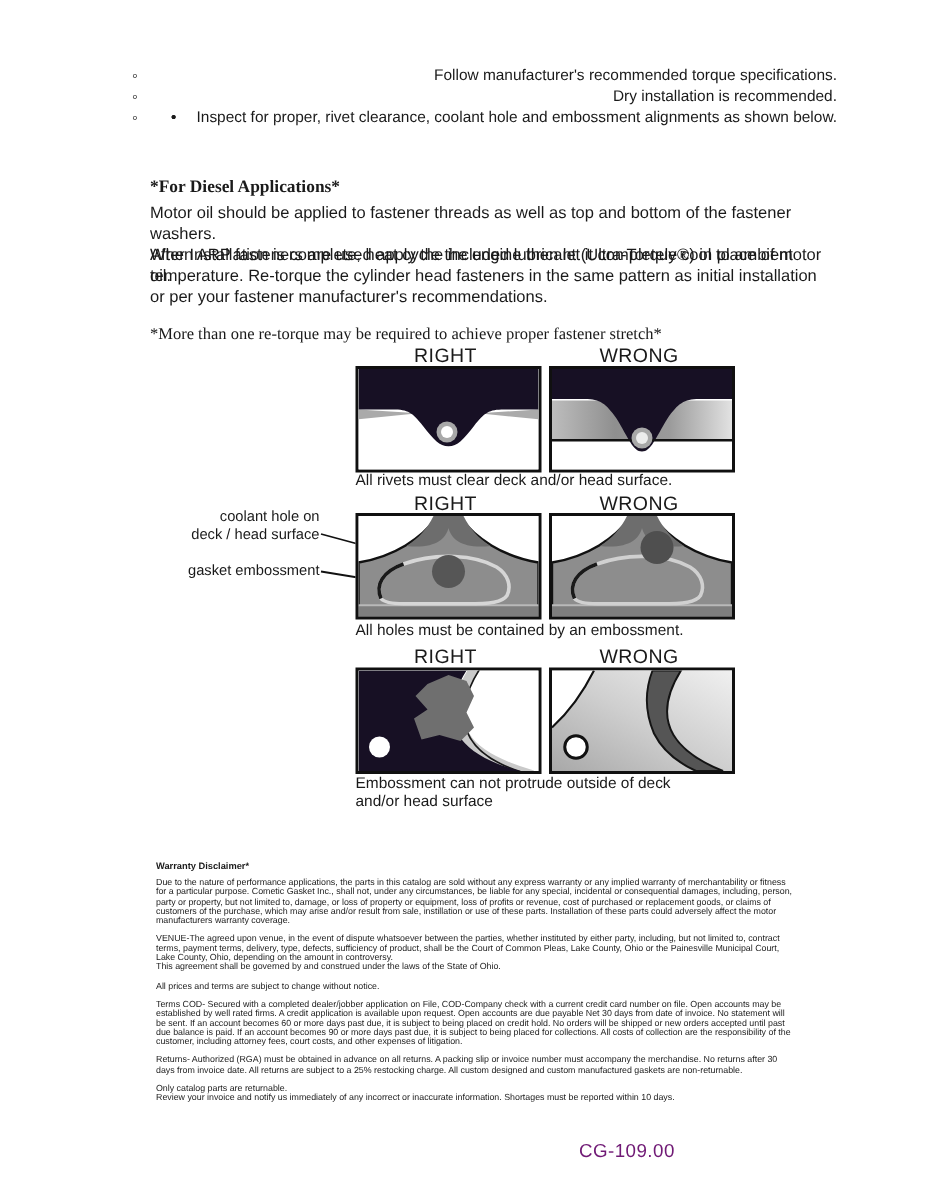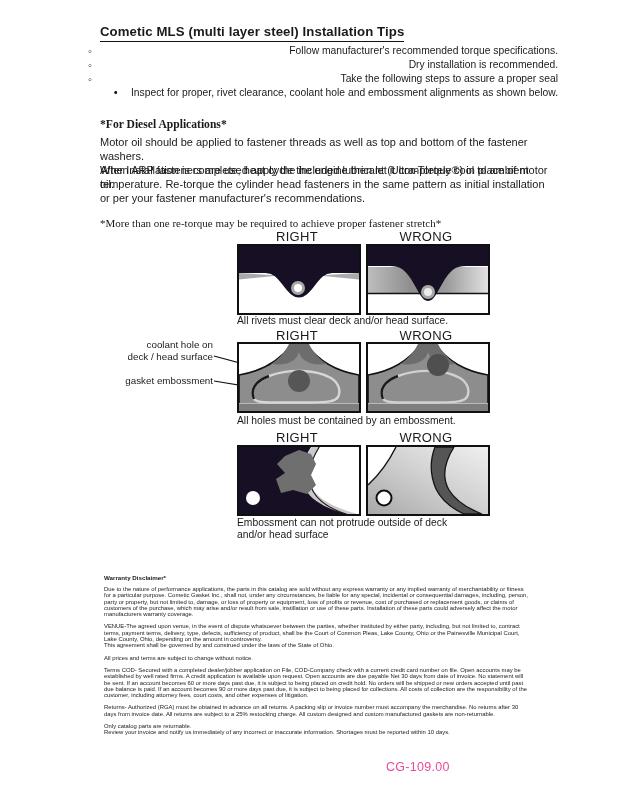--- a/index.html
+++ b/index.html
@@ -50,34 +50,33 @@
     position:absolute;left:96px;width:117px;text-align:right;
     font-size:9.8px;line-height:11.5px;white-space:pre-line;
   }
   .leader-overlay{position:absolute;left:213px;top:342px;width:96px;height:52px;}
 
   
   .fineprint{position:absolute;left:104px;top:574px;width:425px;}
   .fineprint h3{margin:0 0 5px 0;font-size:6.2px;font-weight:bold;}
   .fineprint p{margin:0 0 6px 0;font-size:5.9px;line-height:6.3px;white-space:pre-line;color:#222;}
   .page-code{
-    position:absolute;left:386px;top:760px;font-size:12.5px;color:#ec4899;letter-spacing:.3px;
+    position:absolute;left:386px;top:760px;font-size:12.5px;color:#701a75;letter-spacing:.3px;
   }
 </style>
 </head>
 <body>
 
 <div class="page">
 
-  <h1 class="page-title">Cometic MLS (multi layer steel) Installation Tips</h1>
 
   <div class="tips">
     <div class="tip lvl1"><span class="marker"></span><span>Follow manufacturer's recommended torque specifications.</span></div>
     <div class="tip lvl1"><span class="marker"></span><span>Dry installation is recommended.</span></div>
-    <div class="tip lvl1"><span class="marker"></span><span>Take the following steps to assure a proper seal</span></div>
+    <div class="tip lvl1"><span class="marker"></span></div>
     <div class="tip lvl2"><span class="marker"></span></div>
     <div class="tip lvl2"><span class="marker"></span><span>Inspect for proper, rivet clearance, coolant hole and embossment alignments as shown below.</span></div>
   </div>
 
   <h2 class="diesel-heading">*For Diesel Applications*</h2>
   <p class="body-para para-oil">Motor oil should be applied to fastener threads as well as top and bottom of the fastener washers.
 When ARP fasteners are used apply the included lubricant (Ultra-Torque®) in place of motor oil.</p>
   <p class="body-para para-heat">After Installation is complete, heat cycle the engine then let it completely cool to ambient
 temperature. Re-torque the cylinder head fasteners in the same pattern as initial installation
 or per your fastener manufacturer's recommendations.</p>

